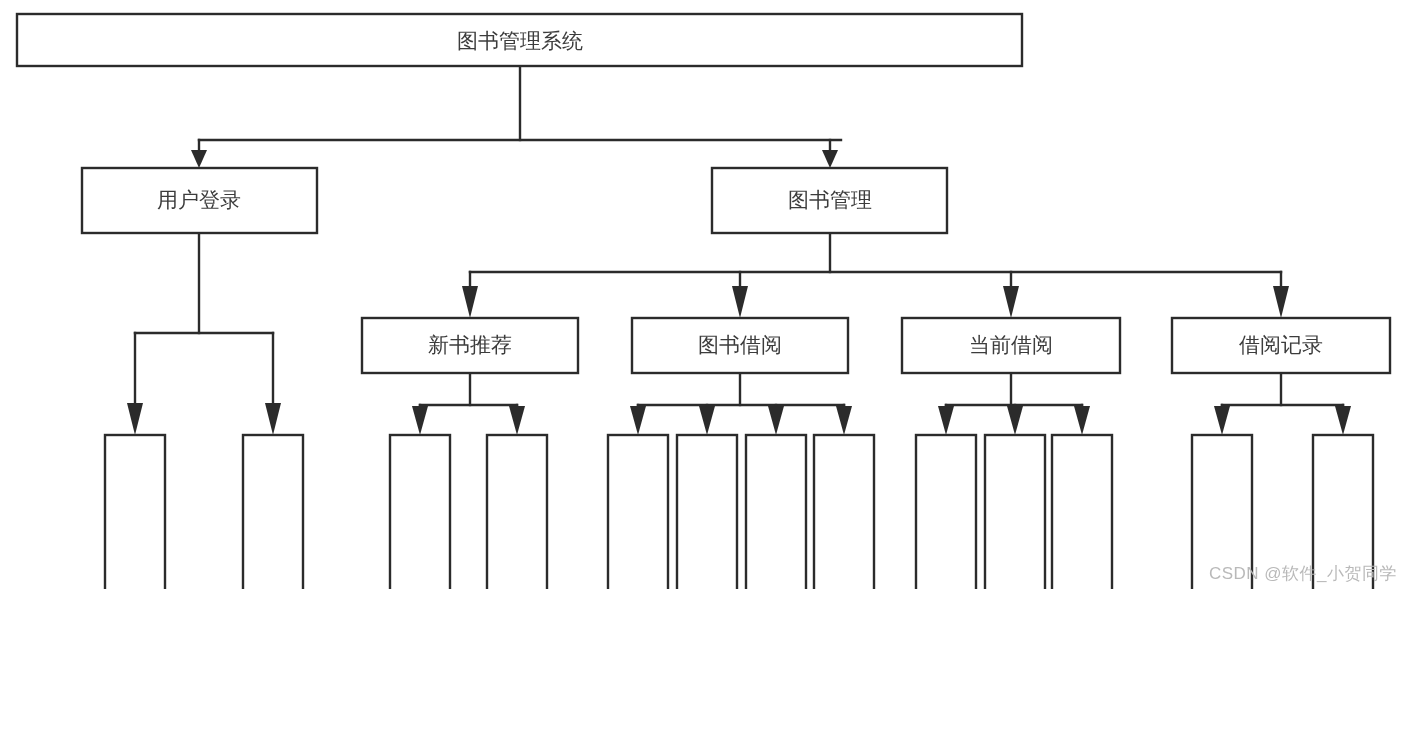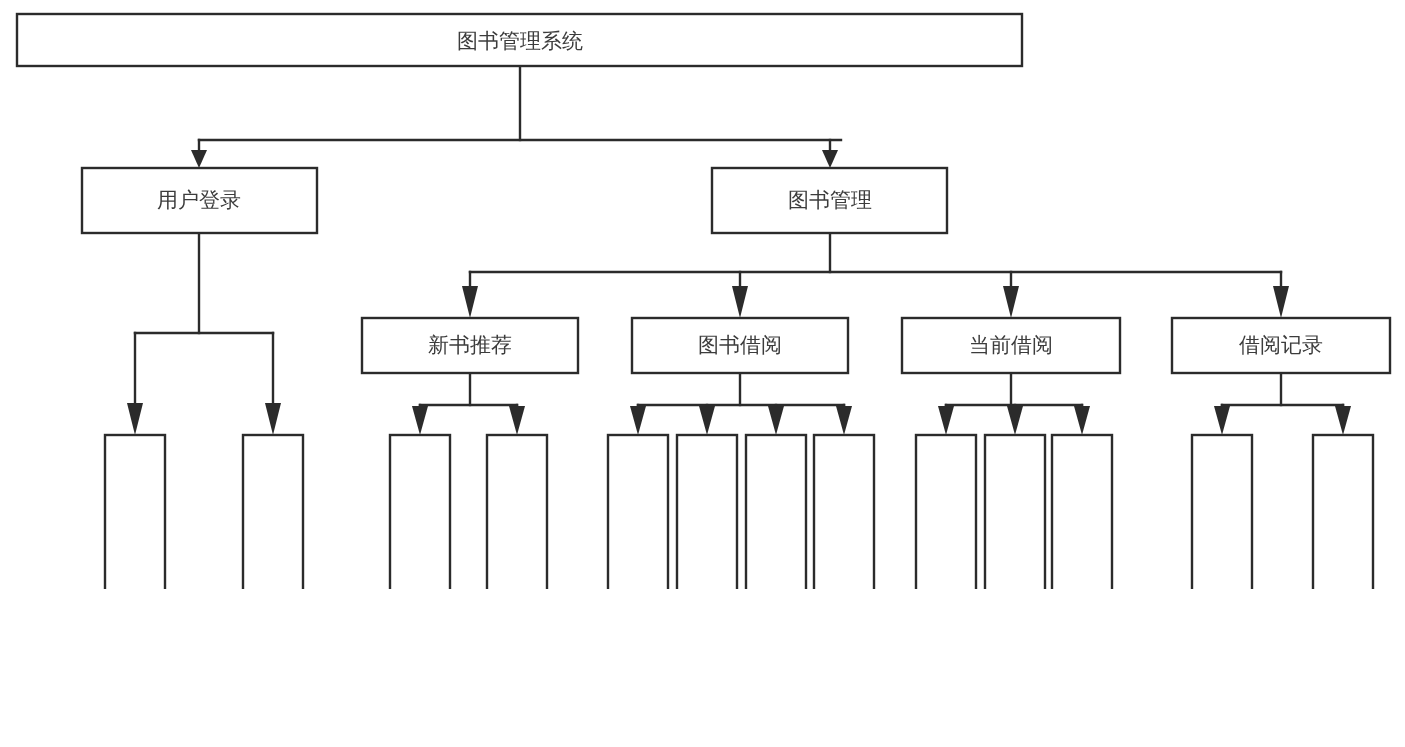--- a/index.html
+++ b/index.html
@@ -206,14 +206,15 @@
   <div class="node-label-v" style="left:608px; top:510px; width:60px; height:225px;">查询图书</div>
   <div class="node-label-v" style="left:677px; top:443px; width:60px; height:292px;">新增图书（管理员）</div>
   <div class="node-label-v" style="left:746px; top:443px; width:60px; height:292px;">编辑图书（管理员）</div>
   <div class="node-label-v" style="left:814px; top:510px; width:60px; height:225px;">借阅图书</div>
   <div class="node-label-v" style="left:916px; top:510px; width:60px; height:225px;">查询图书</div>
   <div class="node-label-v" style="left:985px; top:510px; width:60px; height:225px;">归还图书</div>
   <div class="node-label-v" style="left:1052px; top:443px; width:60px; height:292px;">确认归还（管理员）</div>
   <div class="node-label-v" style="left:1192px; top:478px; width:60px; height:257px;">新增借阅记录</div>
   <div class="node-label-v" style="left:1313px; top:478px; width:60px; height:257px;">查询借阅记录</div>
 
+  <div class="watermark">CSDN @软件_小贺同学</div>
 
 </div>
 
 </body></html>

